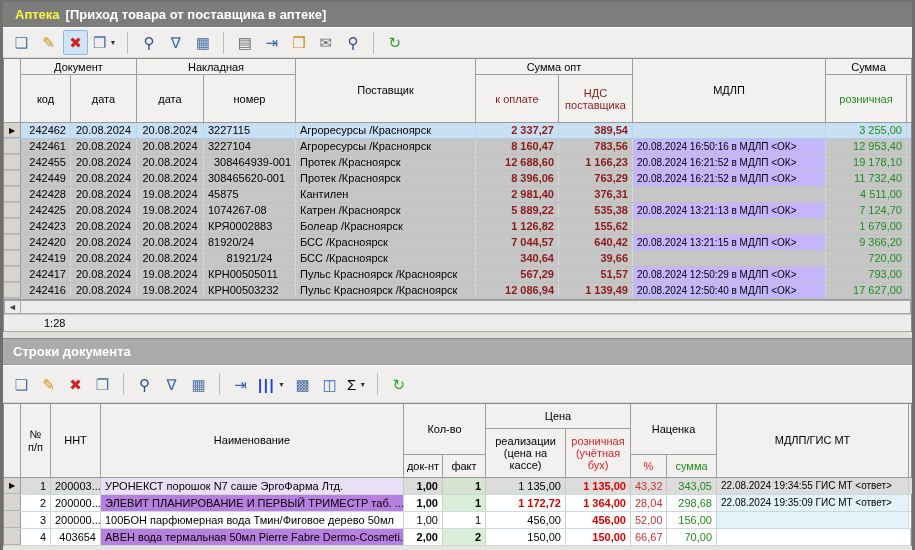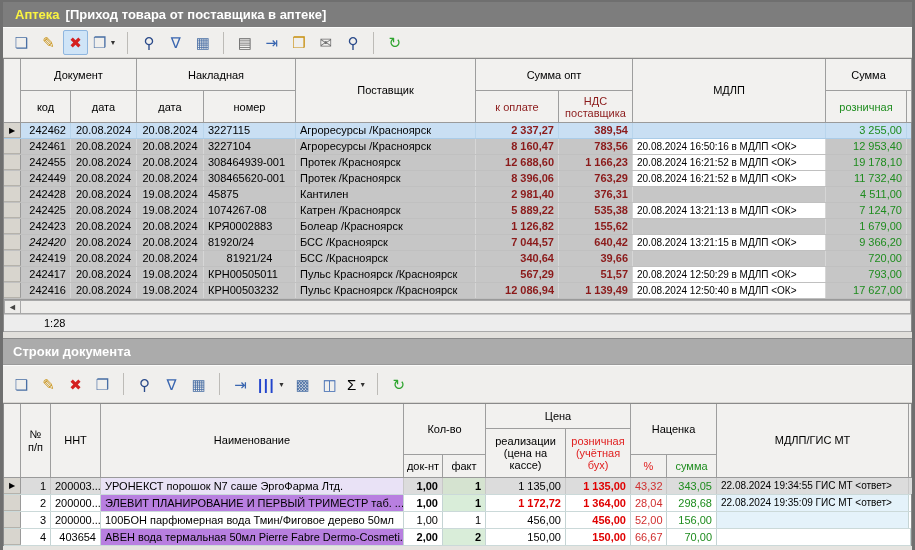--- a/index.html
+++ b/index.html
@@ -22,38 +22,38 @@
 .bars{letter-spacing:1.5px;font-weight:bold;font-size:13px}
 
 .gridwrap{border-left:1px solid #8A8A8A;border-right:1px solid #8A8A8A;border-top:1px solid #8A8A8A;background:#C6C6C6}
 
 .thead{display:flex;background:#F2F1EF;border-bottom:1px solid #9A9A9A}
 .t1head{height:64px}
 .t2head{height:74px}
 .hcorner{border-right:1px solid #9E9E9E;background:#F2F1EF}
 .hgroup{display:flex;flex-direction:column}
 .hlabel{border-right:1px solid #9E9E9E;border-bottom:1px solid #9E9E9E;display:flex;align-items:center;justify-content:center;text-align:center}
-.t1head .hlabel{height:32px}
+.t1head .hlabel{height:16px}
 .hsubrow{display:flex;flex:1}
 .hsub{border-right:1px solid #9E9E9E;display:flex;align-items:center;justify-content:center;text-align:center;line-height:12px;padding:0 2px;white-space:normal}
 .hcell{border-right:1px solid #9E9E9E;display:flex;align-items:center;justify-content:center;text-align:center;line-height:13px;white-space:normal;padding:0 3px}
 .hred{color:#8B1A1A}
 .hred2{color:#E02020}
 .hgreen{color:#1E8C1E}
 
 .t1row{display:flex;height:16px;background:#C6C6C6;border-bottom:1px solid #C0C0C0}
 .t1row.sel{background:#C9DFF3;border-bottom:1px solid #AACCE8}
 .cell{padding:0 4px;overflow:hidden;white-space:nowrap;line-height:15px;border-right:1px solid #D6D6D6}
 .t1row.sel .cell{border-right:1px solid #B9D5EC}
 .rowhdr{width:17px;flex:0 0 17px;background:#D8D5CE;border-right:1px solid #9A9A9A;border-bottom:1px solid #B5B2AB;display:flex;align-items:center;justify-content:center;font-size:8px;color:#000;padding:0}
 .ar{text-align:right}.ac{text-align:center}.al{text-align:left}
 .pay{color:#8B1A1A;font-weight:bold}
 .ret{color:#1E8C1E}
 .mdlp{font-size:10px}
-.mdlp.fill{background:#ffffff}
+.mdlp.fill{background:#c4b5fd}
 
 .hscroll{height:15px;display:flex;border-top:1px solid #9A9A9A;background:#D2D2D2;align-items:stretch}
 .sbtn{width:17px;flex:0 0 17px;background:#EDECEA;border:1px solid #A8A8A8;font-size:9px;display:flex;align-items:center;justify-content:center;color:#444}
 .sthumb{flex:1;background:#EDECEA;border:1px solid #A8A8A8;border-left:none}
 .statusbar{height:18px;background:#EDEDED;border-top:1px solid #C8C8C8;border-bottom:1px solid #A9A9A9;display:flex;align-items:center;padding-left:40px}
 .gap{height:6px;background:#E2E0DC}
 
 .t2row{display:flex;height:17px;background:#FFF;border-bottom:1px solid #CBD9D9}
 .t2row .cell{border-right:1px solid #C5D4D4;line-height:16px}
 .t2row .rowhdr{border-bottom:1px solid #B5B2AB}
@@ -187,21 +187,21 @@
           <div class="cell ar pay" style="width: 74px; flex: 0 0 74px;">783,56</div>
           <div class="cell al mdlp fill" style="width: 193px; flex: 0 0 193px;">20.08.2024 16:50:16 в МДЛП &lt;ОК&gt;</div>
           <div class="cell ar ret" style="width: 81px; flex: 0 0 81px;">12 953,40</div>
           <div class="cell al" style="flex: 1 1 0%;"></div>
         </div>
         <div class="t1row">
           <div class="rowhdr"></div>
           <div class="cell ar" style="width: 50px; flex: 0 0 50px;">242455</div>
           <div class="cell ac" style="width: 66px; flex: 0 0 66px;">20.08.2024</div>
           <div class="cell ac" style="width: 67px; flex: 0 0 67px;">20.08.2024</div>
-          <div class="cell al" style="width: 92px; flex: 0 0 92px;">308464939-001</div>
+          <div class="cell al" style="width: 92px; flex: 0 0 92px; text-align: right;">308464939-001</div>
           <div class="cell al" style="width: 180px; flex: 0 0 180px;">Протек /Красноярск</div>
           <div class="cell ar pay" style="width: 83px; flex: 0 0 83px;">12 688,60</div>
           <div class="cell ar pay" style="width: 74px; flex: 0 0 74px;">1 166,23</div>
           <div class="cell al mdlp fill" style="width: 193px; flex: 0 0 193px;">20.08.2024 16:21:52 в МДЛП &lt;ОК&gt;</div>
           <div class="cell ar ret" style="width: 81px; flex: 0 0 81px;">19 178,10</div>
           <div class="cell al" style="flex: 1 1 0%;"></div>
         </div>
         <div class="t1row">
           <div class="rowhdr"></div>
           <div class="cell ar" style="width: 50px; flex: 0 0 50px;">242449</div>
@@ -249,21 +249,21 @@
           <div class="cell al" style="width: 92px; flex: 0 0 92px;">КРЯ0002883</div>
           <div class="cell al" style="width: 180px; flex: 0 0 180px;">Болеар /Красноярск</div>
           <div class="cell ar pay" style="width: 83px; flex: 0 0 83px;">1 126,82</div>
           <div class="cell ar pay" style="width: 74px; flex: 0 0 74px;">155,62</div>
           <div class="cell al mdlp" style="width: 193px; flex: 0 0 193px;"></div>
           <div class="cell ar ret" style="width: 81px; flex: 0 0 81px;">1 679,00</div>
           <div class="cell al" style="flex: 1 1 0%;"></div>
         </div>
         <div class="t1row">
           <div class="rowhdr"></div>
-          <div class="cell ar" style="width: 50px; flex: 0 0 50px; font-style: italic;">242420</div>
+          <div class="cell ar" style="width: 50px; flex: 0 0 50px;">242420</div>
           <div class="cell ac" style="width: 66px; flex: 0 0 66px;">20.08.2024</div>
           <div class="cell ac" style="width: 67px; flex: 0 0 67px;">20.08.2024</div>
           <div class="cell al" style="width: 92px; flex: 0 0 92px;">81920/24</div>
           <div class="cell al" style="width: 180px; flex: 0 0 180px;">БСС /Красноярск</div>
           <div class="cell ar pay" style="width: 83px; flex: 0 0 83px;">7 044,57</div>
           <div class="cell ar pay" style="width: 74px; flex: 0 0 74px;">640,42</div>
           <div class="cell al mdlp fill" style="width: 193px; flex: 0 0 193px;">20.08.2024 13:21:15 в МДЛП &lt;ОК&gt;</div>
           <div class="cell ar ret" style="width: 81px; flex: 0 0 81px;">9 366,20</div>
           <div class="cell al" style="flex: 1 1 0%;"></div>
         </div>

